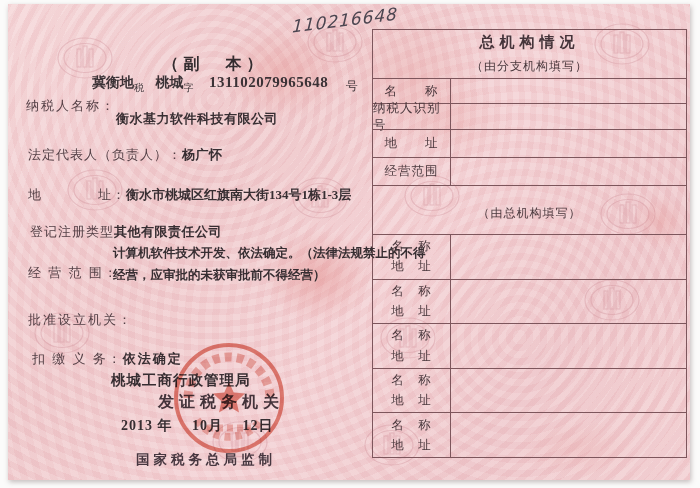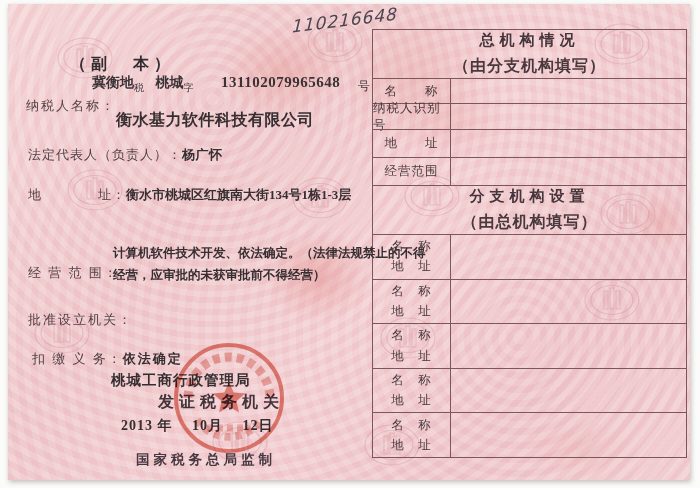--- a/index.html
+++ b/index.html
@@ -14,36 +14,36 @@
         background:repeating-radial-gradient(circle at 30% 20%, rgba(255,255,255,.12) 0 6px, rgba(210,140,150,.05) 6px 12px),
                    repeating-radial-gradient(circle at 75% 70%, rgba(255,255,255,.10) 0 7px, rgba(210,140,150,.04) 7px 14px);
         pointer-events:none;}
   .blotch{position:absolute;border-radius:50%;pointer-events:none;}
   .emblems{position:absolute;inset:0;pointer-events:none;opacity:.4;}
   .txt{position:absolute;white-space:nowrap;color:#4f3c41;}
   .lbl{font-size:13px;letter-spacing:2px;color:#544046;}
   .val{font-weight:bold;color:#372e32;font-size:13px;}
   #title{left:62px;top:16px;width:290px;text-align:center;font-size:26px;font-weight:bold;
          letter-spacing:13px;color:#2e282b;white-space:nowrap;}
-  #subtitle{left:62px;top:50px;width:290px;text-align:left;font-size:16px;font-weight:bold;
+  #subtitle{left:62px;top:50px;width:290px;text-align:center;font-size:16px;font-weight:bold;
             letter-spacing:5px;color:#332c2f;}
   #handno{left:284px;top:6px;font-family:"DejaVu Sans",sans-serif;font-style:italic;font-size:17px;
           color:#4b4550;transform:rotate(-7deg) skewX(-10deg);letter-spacing:1px;}
   #serial{left:84px;top:70px;font-size:14px;font-weight:bold;color:#3b3236;}
   #serial .sub{font-size:10px;vertical-align:-4px;font-weight:normal;}
   #serial .num{font-family:"Liberation Serif",serif;font-size:15px;letter-spacing:.5px;}
   #serial .suf{font-size:12px;font-weight:normal;margin-left:14px;vertical-align:-3px;}
   .left-layer{position:absolute;inset:0;z-index:3;}
   
   #rtable{position:absolute;left:364px;top:25px;width:315px;height:429px;z-index:2;
           border:1px solid #7d565c;display:flex;flex-direction:column;box-sizing:border-box;
           color:#4a383d;}
   #rtable .sect{display:flex;flex-direction:column;align-items:center;justify-content:center;height:48px;flex:0 0 auto;}
   #rtable .sect .t{font-size:15px;font-weight:bold;letter-spacing:5px;color:#45343a;}
-  #rtable .sect .n{font-size:16px;letter-spacing:1px;margin-top:6px;font-weight:bold;}
+  #rtable .sect .n{font-size:12px;letter-spacing:1px;margin-top:6px;}
   #rtable .row{display:flex;border-top:1px solid #7d565c;flex:0 0 auto;box-sizing:border-box;}
   #rtable .cell-l{width:78px;border-right:1px solid #7d565c;display:flex;align-items:center;
                   justify-content:center;font-size:12.5px;letter-spacing:1px;box-sizing:border-box;}
   #rtable .cell-v{flex:1;}
   #rtable .grp{display:flex;border-top:1px solid #7d565c;flex:1 1 0;box-sizing:border-box;}
   #rtable .grp .cell-l{flex-direction:column;justify-content:space-evenly;}
   
   #seal{position:absolute;left:153px;top:328px;z-index:4;opacity:.8;mix-blend-mode:multiply;}
 </style>
 </head>
@@ -98,21 +98,20 @@
       </div>
       <div class="row" style="height:28px">
         <div class="cell-l">地　　址</div>
         <div class="cell-v"></div>
       </div>
       <div class="row" style="height:28px">
         <div class="cell-l">经营范围</div>
         <div class="cell-v"></div>
       </div>
       <div class="sect" style="border-top:1px solid #7d565c">
-        <div class="t">分支机构设置</div>
         <div class="n">（由总机构填写）</div>
       </div>
       <div class="grp">
         <div class="cell-l">
           <span>名　称</span>
           <span>地　址</span>
         </div>
           <div class="cell-v"></div>
       </div>
       <div class="grp">
@@ -145,31 +144,32 @@
       </div>
     </div>
 
     <div class="left-layer">
       <div class="txt" id="handno">110216648</div>
       <div class="txt" id="subtitle">（副　本）</div>
 
       <div class="txt" id="serial">
         <span>冀衡地</span><span class="sub">税</span>
         <span style="margin-left:8px">桃城</span><span class="sub">字</span>
-        <span class="num" style="margin-left:24px">131102079965648</span>
+        <span class="num" style="margin-left:12px">131102079965648</span>
         <span class="suf">号</span>
       </div>
 
       <div class="txt lbl" style="left:18px;top:93px">纳税人名称：</div>
-      <div class="txt val" style="left:108px;top:106px;font-size:16px;letter-spacing:.5px">衡水基力软件科技有限公司</div>
+      <div class="txt val" style="left:108px;top:106px;font-size:13px;letter-spacing:.5px">衡水基力软件科技有限公司</div>
 
       <div class="txt lbl" style="left:20px;top:142px;letter-spacing:1px"><span>法定代表人（负责人）：</span><span class="val" style="letter-spacing:.5px">杨广怀</span></div>
 
       <div class="txt lbl" style="left:20px;top:182px;letter-spacing:1px"><span>地　　　　址：</span><span class="val" style="letter-spacing:0">衡水市桃城区红旗南大街134号1栋1-3层</span></div>
 
+      <div class="txt lbl" style="left:22px;top:219px;letter-spacing:1px"><span>登记注册类型</span><span class="val" style="letter-spacing:.5px">其他有限责任公司</span></div>
 
       <div class="txt val" style="left:105px;top:241px;font-size:12.5px">计算机软件技术开发、依法确定。（法律法规禁止的不得</div>
       <div class="txt lbl" style="left:20px;top:260px;letter-spacing:2px">经 营 范 围：</div>
       <div class="txt val" style="left:105px;top:263px;font-size:12.5px">经营，应审批的未获审批前不得经营）</div>
 
       <div class="txt lbl" style="left:20px;top:307px">批准设立机关：</div>
 
       <div class="txt lbl" style="left:24px;top:346px"><span>扣 缴 义 务：</span><span class="val">依法确定</span></div>
 
       <div class="txt val" style="left:103px;top:367px;font-size:14.5px;letter-spacing:1px">桃城工商行政管理局</div>

